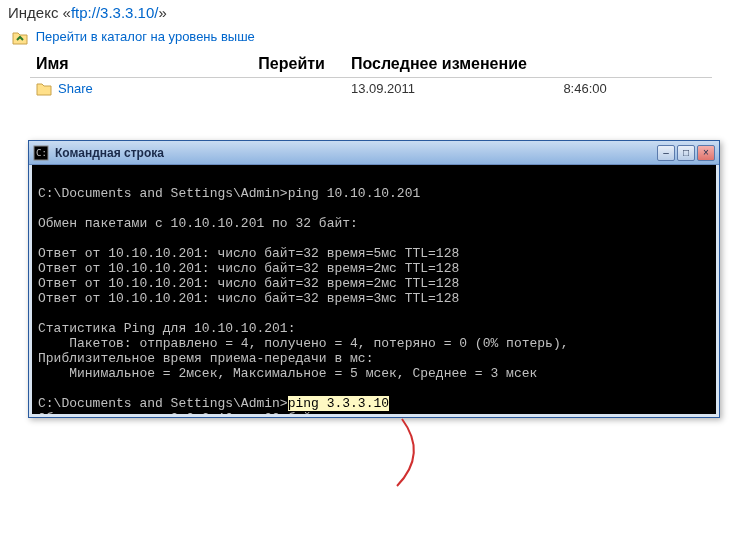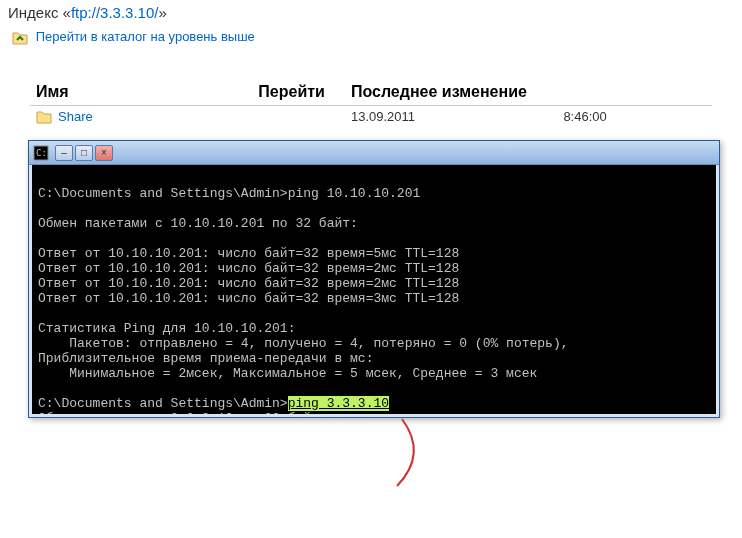--- a/index.html
+++ b/index.html
@@ -22,21 +22,20 @@
   .uplink {
     padding: 4px 3px 6px 12px;
     font-size: 13px;
   }
   .uplink a { color: #0066cc; text-decoration: none; }
   .folder-up-icon { display:inline-block; width:16px; height:14px; position:relative; vertical-align:middle; margin-right:4px;}
   .folder-up-icon svg { display:block; }
   .listing {
     padding: 0 30px;
     font-size: 14px;
-    margin-top: 28px;
   }
   .listing table { width: 100%; border-collapse: collapse; }
   .listing th { text-align: left; font-weight: bold; padding: 4px 6px; border-bottom: 1px solid #ccc; font-size:16px;}
   .listing th.col-size, .listing td.col-size { text-align: right; padding-right:20px; }
   .listing td { padding: 3px 6px; font-size:13px; color:#333;}
   .listing td a { color: #0066cc; text-decoration:none; }
   .file-ico, .folder-ico { display:inline-block; width:16px; height:14px; vertical-align:middle; margin-right:6px;}
   .cmd-window {
     position: absolute;
     left: 28px;
@@ -65,21 +64,21 @@
     font-family: "Courier New", monospace;
     font-size:13px;
     line-height:15px;
     padding:6px 6px 4px 6px;
     border:3px solid #d8e4f2;
     border-top:none;
     white-space:pre;
     overflow:hidden;
     height:252px;
   }
-  .console-body .hl { background:#bef264; color:#000;text-decoration:underline; }
+  .console-body .hl { background:#fef9c3; color:#000; }
   .annot {
     position:absolute;
     pointer-events:none;
   }
 </style>
 </head>
 <body>
 
 <div class="page-header">
   <span>Индекс «</span><span class="url">ftp://3.3.3.10/</span><span>»</span>
@@ -118,20 +117,21 @@
 </div>
 
 <div class="cmd-window">
   <div class="titlebar">
     <span class="app-icon">
       <svg width="16" height="16" viewBox="0 0 16 16">
           <rect x="1" y="1" width="14" height="14" fill="#000" stroke="#888"></rect>
           <text x="3" y="11" font-size="9" fill="#c0c0c0" font-family="monospace">C:</text>
         </svg>
     </span>
+    <span class="title-text">Командная строка</span>
     <div class="win-btns">
       <div class="win-btn">–</div>
       <div class="win-btn">□</div>
       <div class="win-btn close">×</div>
     </div>
   </div>
   <div class="console-body" id="console">
 C:\Documents and Settings\Admin&gt;ping 10.10.10.201
 
 Обмен пакетами с 10.10.10.201 по 32 байт:

